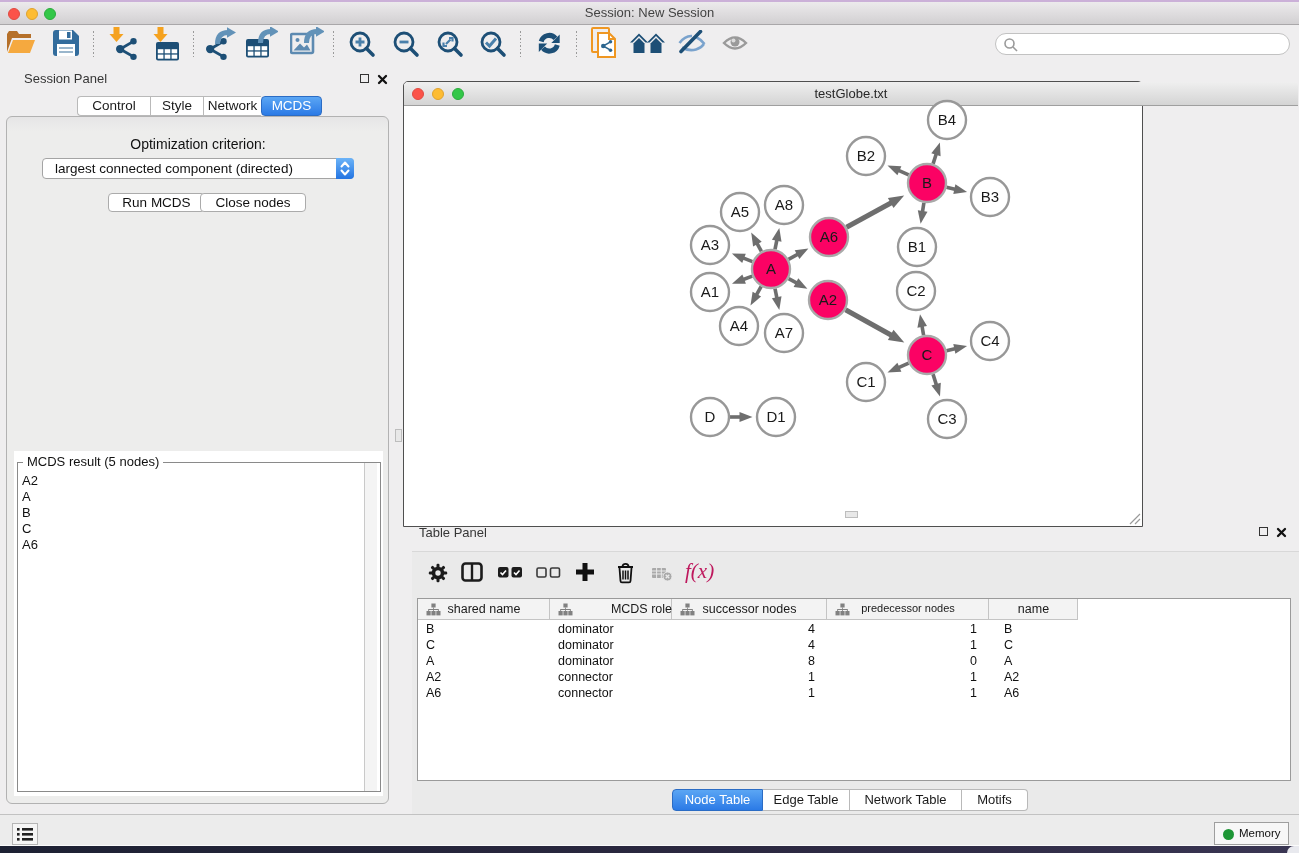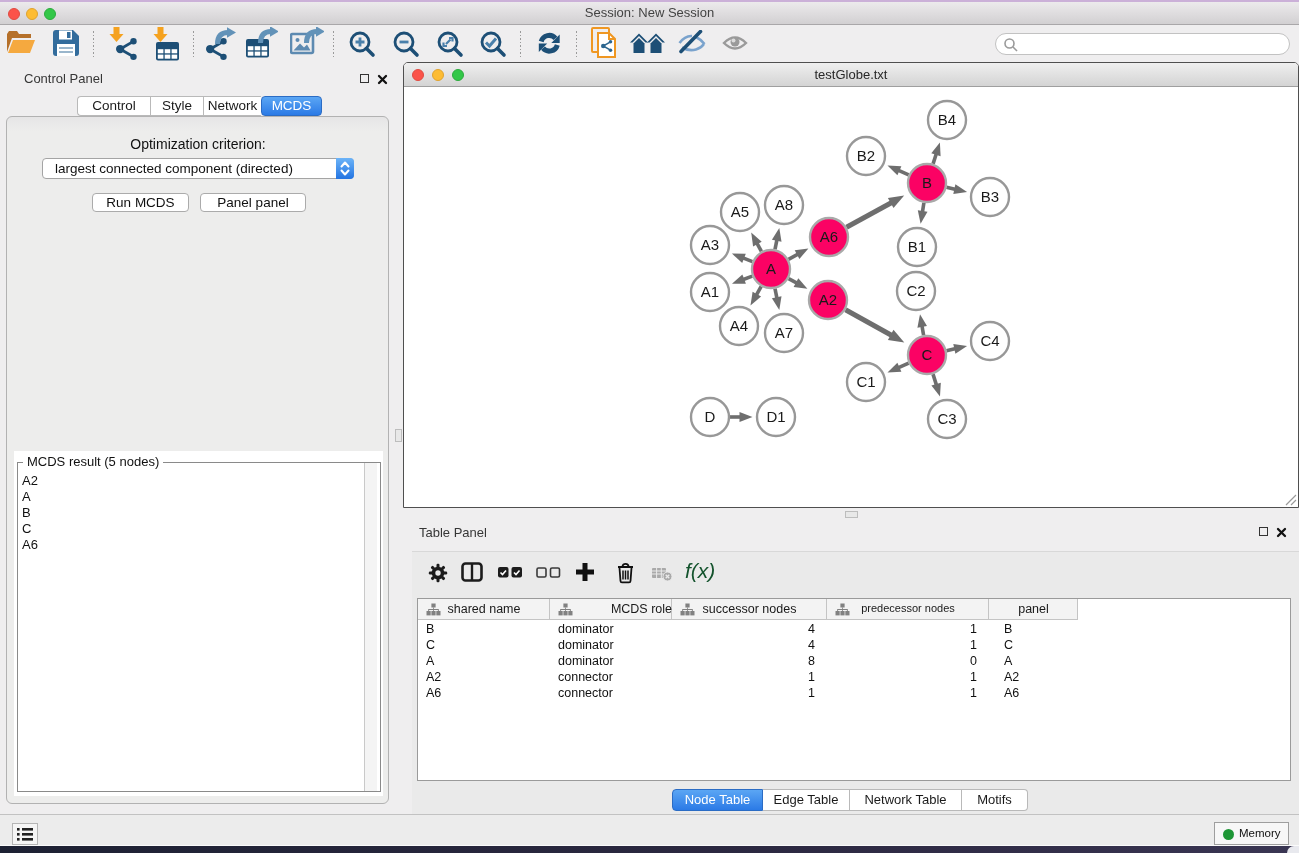--- a/index.html
+++ b/index.html
@@ -184,21 +184,21 @@
       </g>
     </svg>
     <div class="abs" style="left:995px;top:8px;width:295px;height:22px;background:#fff;border:1px solid #c2c2c2;border-radius:12px;">
       <svg width="16" height="16" style="position:absolute;left:7px;top:3px;">
         <circle cx="6.5" cy="6.5" r="4.5" fill="none" stroke="#9a9a9a" stroke-width="1.6"></circle>
         <path d="M10 10 L14 14" stroke="#9a9a9a" stroke-width="1.6"></path>
       </svg>
     </div>
   </div>
 
-<div class="abs" style="left:24px;top:71px;font-size:13px;color:#363636;">Control Panel</div>
+<div class="abs" style="left:24px;top:71px;font-size:13px;color:#363636;">Session Panel</div>
 <div class="abs" style="left:360px;top:74px;width:9px;height:9px;border:1.3px solid #333;"></div>
 <svg class="abs" style="left:377px;top:74px;" width="11" height="11">
     <path d="M2 2 L9 9 M9 2 L2 9" stroke="#111" stroke-width="2.3" stroke-linecap="round"></path>
   </svg>
 
 <div class="abs" style="left:6px;top:116px;width:383px;height:688px;background:linear-gradient(#e6e5e6,#ededec 14px);border:1px solid #b2b2b2;border-radius:6px;"></div>
 
 <div id="cptabs" class="abs" style="left:77px;top:96px;height:21px;">
     <div class="abs" style="left:0px;top:0;width:73px;height:20px;background:#fff;border:1px solid #b9b9b9;border-radius:4px 0 0 4px;color:#1a1a1a;border-right:none;text-align:center;font-size:13.5px;line-height:18px;">Control</div>
     <div class="abs" style="left:73px;top:0;width:53px;height:20px;background:#fff;border:1px solid #b9b9b9;color:#1a1a1a;border-right:none;text-align:center;font-size:13.5px;line-height:18px;">Style</div>
@@ -209,31 +209,31 @@
 <div class="abs" style="left:0;top:136px;width:396px;text-align:center;font-size:14px;color:#111;">Optimization criterion:</div>
 <div class="abs" style="left:42px;top:158px;width:312px;height:21px;background:#fff;border:1px solid #a4a4a4;border-radius:4px;">
   <div class="abs" style="left:12px;top:2px;font-size:13.5px;color:#111;">largest connected component (directed)</div>
   <div class="abs" style="right:-1px;top:-1px;width:18px;height:21px;border-radius:0 4px 4px 0;background:linear-gradient(#6cb4f8,#2374e2);">
     <svg width="18" height="21">
         <path d="M5.5 8.5 L9 4.5 L12.5 8.5" stroke="#fff" stroke-width="2" fill="none" stroke-linecap="round" stroke-linejoin="round"></path>
         <path d="M5.5 12.5 L9 16.5 L12.5 12.5" stroke="#fff" stroke-width="2" fill="none" stroke-linecap="round" stroke-linejoin="round"></path>
       </svg>
   </div>
 </div>
-<div class="abs" style="left:92px;top:193px;width:97px;height:19px;background:#fff;border:1px solid #ababab;border-radius:4px;text-align:center;font-size:13.5px;color:#111;line-height:17px;">Run MCDS</div>
-<div class="abs" style="left:200px;top:193px;width:106px;height:19px;background:#fff;border:1px solid #ababab;border-radius:4px;text-align:center;font-size:13.5px;color:#111;line-height:17px;">Panel panel</div>
+<div class="abs" style="left:108px;top:193px;width:97px;height:19px;background:#fff;border:1px solid #ababab;border-radius:4px;text-align:center;font-size:13.5px;color:#111;line-height:17px;">Run MCDS</div>
+<div class="abs" style="left:200px;top:193px;width:106px;height:19px;background:#fff;border:1px solid #ababab;border-radius:4px;text-align:center;font-size:13.5px;color:#111;line-height:17px;">Close nodes</div>
 
 <div class="abs" style="left:14px;top:451px;width:369px;height:345px;background:#fff;">
   <div class="abs" style="left:3px;top:11px;right:2px;bottom:4px;border:1px solid #8a8a8a;"></div>
   <div class="abs" style="left:9px;top:3px;background:#fff;padding:0 4px;font-size:13px;color:#111;">MCDS result (5 nodes)</div>
   <div class="abs" style="left:350px;top:12px;width:13px;height:328px;background:#f4f4f4;border-left:1px solid #c9c9c9;"></div>
   <div class="abs" style="left:8px;top:22px;font-size:13px;color:#111;line-height:16px;">A2<br>A<br>B<br>C<br>A6</div>
 </div>
 
-<div class="abs" style="left:403px;top:62px;width:896px;height:446px;background:#fff;border:1px solid #4f4f4f;border-radius:5px 5px 0 0;">
+<div class="abs" style="left:403px;top:81px;width:740px;height:446px;background:#fff;border:1px solid #4f4f4f;border-radius:5px 5px 0 0;">
   <div class="abs" style="left:0;top:0;width:894px;height:24px;background:linear-gradient(#efefef,#d4d4d4);border-bottom:1px solid #9f9f9f;border-radius:4px 4px 0 0;">
     <div class="tl" style="left:8px;background:#fb5349;border:0.5px solid #e04b42;"></div>
     <div class="tl" style="left:28px;background:#fdbc33;border:0.5px solid #e0a32e;"></div>
     <div class="tl" style="left:48px;background:#33c748;border:0.5px solid #2cab3e;"></div>
     <div class="abs" style="left:0;width:894px;top:4px;text-align:center;font-size:13px;color:#282828;">testGlobe.txt</div>
   </div>
   <svg class="abs" style="right:1px;bottom:1px;" width="14" height="14">
       <path d="M13 3 L3 13 M13 8 L8 13" stroke="#9a9a9a" stroke-width="1.2"></path>
     </svg>
 </div>
@@ -378,21 +378,21 @@
     <svg class="abs" style="left:240px;top:15px;" width="21" height="16">
       <g>
         <rect x="0" y="2" width="14" height="10" rx="1" fill="#a9a9a9"></rect>
         <g stroke="#eaeaea" stroke-width="1">
           <path d="M0 5 H14 M0 8 H14 M4.6 2 V12 M9.3 2 V12"></path>
         </g>
         <circle cx="15.5" cy="10.5" r="4.5" fill="#a9a9a9" stroke="#eaeaea" stroke-width="1"></circle>
         <path d="M13.7 8.7 L17.3 12.3 M17.3 8.7 L13.7 12.3" stroke="#eaeaea" stroke-width="1.3"></path>
       </g>
     </svg>
-    <div class="abs" style="left:273px;top:8px;font-family:Liberation Sans, sans-serif;font-style:italic;font-size:21px;color:#14532d;">f(x)</div>
+    <div class="abs" style="left:273px;top:8px;font-family:Liberation Serif, serif;font-style:italic;font-size:21px;color:#be185d;">f(x)</div>
   </div>
 
 <div class="abs" style="left:417px;top:598px;width:874px;height:183px;background:#fff;border:1px solid #9a9a9a;padding-left:31px;">
   <div id="thead" class="abs" style="left:0;top:0;width:660px;height:21px;background:#f3f3f3;border-bottom:1px solid #c4c4c4;">
       <div class="abs" style="left:0px;top:0;width:132px;height:20px;border-right:1px solid #c4c4c4;"></div>
       <svg class="abs" style="left:8px;top:4px;" width="15" height="13">
         <g fill="#818181">
           <rect x="5.4" y="0.5" width="4.2" height="4"></rect>
           <rect x="0.5" y="8" width="4.2" height="4.4"></rect>
           <rect x="5.4" y="8" width="4.2" height="4.4"></rect>
@@ -428,21 +428,21 @@
         <g fill="#818181">
           <rect x="5.4" y="0.5" width="4.2" height="4"></rect>
           <rect x="0.5" y="8" width="4.2" height="4.4"></rect>
           <rect x="5.4" y="8" width="4.2" height="4.4"></rect>
           <rect x="10.3" y="8" width="4.2" height="4.4"></rect>
           <path d="M7.1 4.5 h0.8 v2 h-0.8z M2.2 6 h10.6 v0.9 H2.2z M2.2 6 h0.9 v2 h-0.9z M11.9 6 h0.9 v2 h-0.9z M7.1 6 h0.8 v2 h-0.8z"></path>
         </g>
       </svg>
       <div class="abs" style="left:409px;top:3px;width:162px;text-align:center;font-size:11px;color:#1a1a1a;">predecessor nodes</div>
       <div class="abs" style="left:571px;top:0;width:89px;height:20px;border-right:1px solid #c4c4c4;"></div>
-      <div class="abs" style="left:571px;top:3px;width:89px;text-align:center;font-size:12.5px;color:#1a1a1a;">panel</div>
+      <div class="abs" style="left:571px;top:3px;width:89px;text-align:center;font-size:12.5px;color:#1a1a1a;">name</div>
     </div>
   <div id="tbody" class="abs" style="left:0;top:21px;width:872px;">
       <div class="abs" style="left:8px;top:2px;font-size:12.5px;color:#111;">B</div>
       <div class="abs" style="left:140px;top:2px;font-size:12.5px;color:#111;">dominator</div>
       <div class="abs" style="left:254px;top:2px;width:143px;text-align:right;font-size:12.5px;color:#111;">4</div>
       <div class="abs" style="left:409px;top:2px;width:150px;text-align:right;font-size:12.5px;color:#111;">1</div>
       <div class="abs" style="left:586px;top:2px;font-size:12.5px;color:#111;">B</div>
       <div class="abs" style="left:8px;top:18px;font-size:12.5px;color:#111;">C</div>
       <div class="abs" style="left:140px;top:18px;font-size:12.5px;color:#111;">dominator</div>
       <div class="abs" style="left:254px;top:18px;width:143px;text-align:right;font-size:12.5px;color:#111;">4</div>

